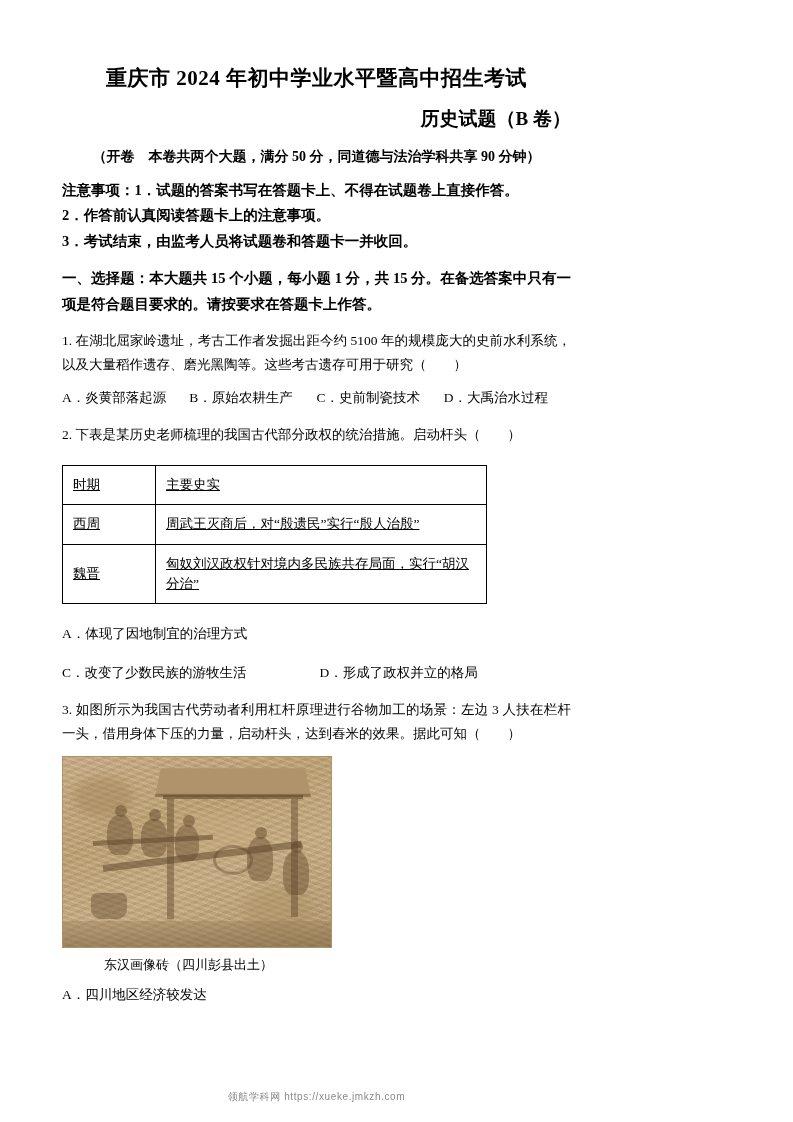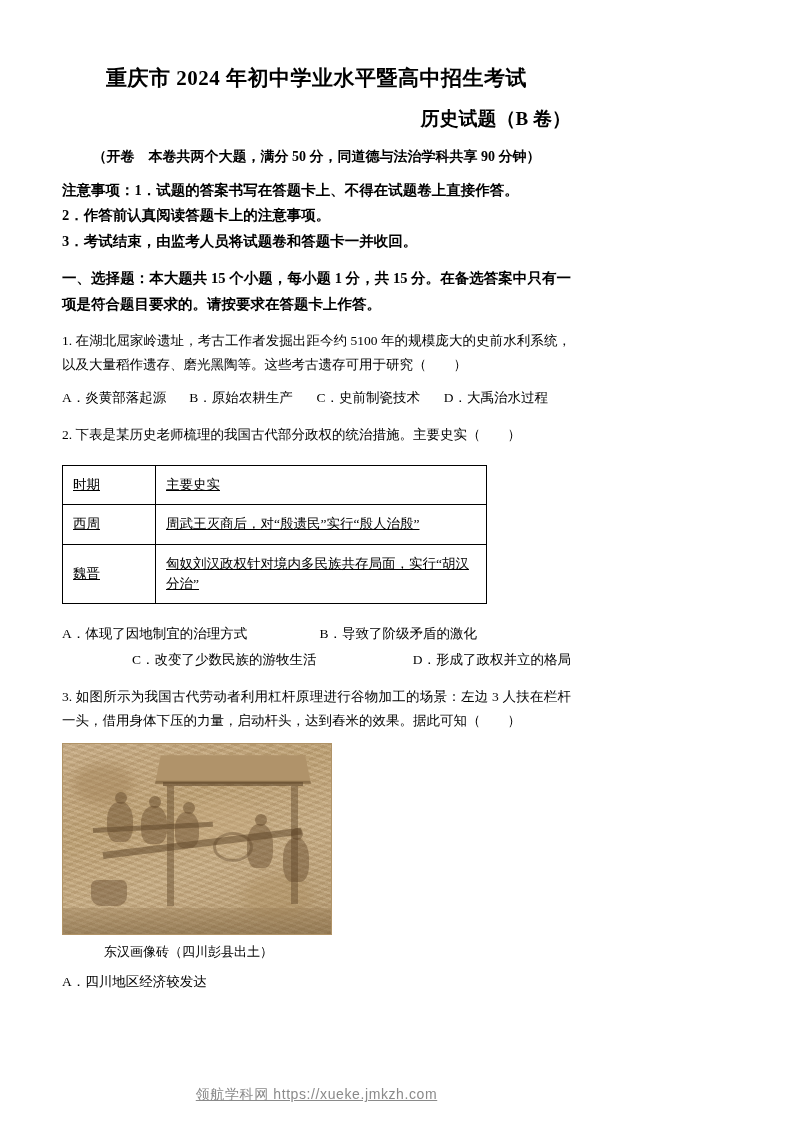--- a/index.html
+++ b/index.html
@@ -182,25 +182,24 @@
     border: 3px solid rgba(95,70,42,0.4);
     border-radius: 50%;
   }
 
   .watermark {
     position: absolute;
     left: 0;
     bottom: 18px;
     width: 100%;
     text-align: center;
-    font-size: 14px;
+    font-size: 10px;
     color: #8a8a8a;
     font-family: "Liberation Sans", sans-serif;
     letter-spacing: 0.6px;
-    text-decoration: underline;
   }
 </style>
 </head>
 <body>
 
 <div class="page">
 
   <h1 class="title-1">重庆市 2024 年初中学业水平暨高中招生考试</h1>
   <h2 class="title-2">历史试题（B 卷）</h2>
   <div class="subtitle">（开卷　本卷共两个大题，满分 50 分，同道德与法治学科共享 90 分钟）</div>
@@ -219,21 +218,21 @@
   <div class="opts">
     <div class="opts-row">
       <div class="opt-4">A．炎黄部落起源</div>
       <div class="opt-4">B．原始农耕生产</div>
       <div class="opt-4">C．史前制瓷技术</div>
       <div class="opt-4">D．大禹治水过程</div>
     </div>
   </div>
 
   <div class="q">
-    <p class="q-body"><span>2.</span> <span>下表是某历史老师梳理的我国古代部分政权的统治措施。主要史实（　　）</span></p>
+    <p class="q-body"><span>2.</span> <span>下表是某历史老师梳理的我国古代部分政权的统治措施。启动杆头（　　）</span></p>
   </div>
 
   <table class="fact-table">
     <tbody>
       <tr>
         <td class="col-period">时期</td>
         <td class="col-fact">主要史实</td>
       </tr>
       <tr>
         <td class="col-period">西周</td>
@@ -242,23 +241,22 @@
       <tr>
         <td class="col-period">魏晋</td>
         <td class="col-fact">匈奴刘汉政权针对境内多民族共存局面，实行“胡汉分治”</td>
       </tr>
     </tbody>
   </table>
 
   <div class="opts" style="margin-top:18px;">
     <div class="opts-row">
       <div class="opt-2">A．体现了因地制宜的治理方式</div>
-      <div class="opt-2b">B．导致了阶级矛盾的激化</div>
-    </div>
-    <div class="opts-row" style="margin-top:2px;text-align:right;">
+    </div>
+    <div class="opts-row" style="margin-top:15px;">
       <div class="opt-2">C．改变了少数民族的游牧生活</div>
       <div class="opt-2b">D．形成了政权并立的格局</div>
     </div>
   </div>
 
   <div class="q">
     <p class="q-body"><span>3.</span> <span>如图所示为我国古代劳动者利用杠杆原理进行谷物加工的场景：左边 3 人扶在栏杆一头，借用身体下压的力量，启动杆头，达到舂米的效果。据此可知（　　）</span></p>
   </div>
 
   <div class="fig-wrap">

